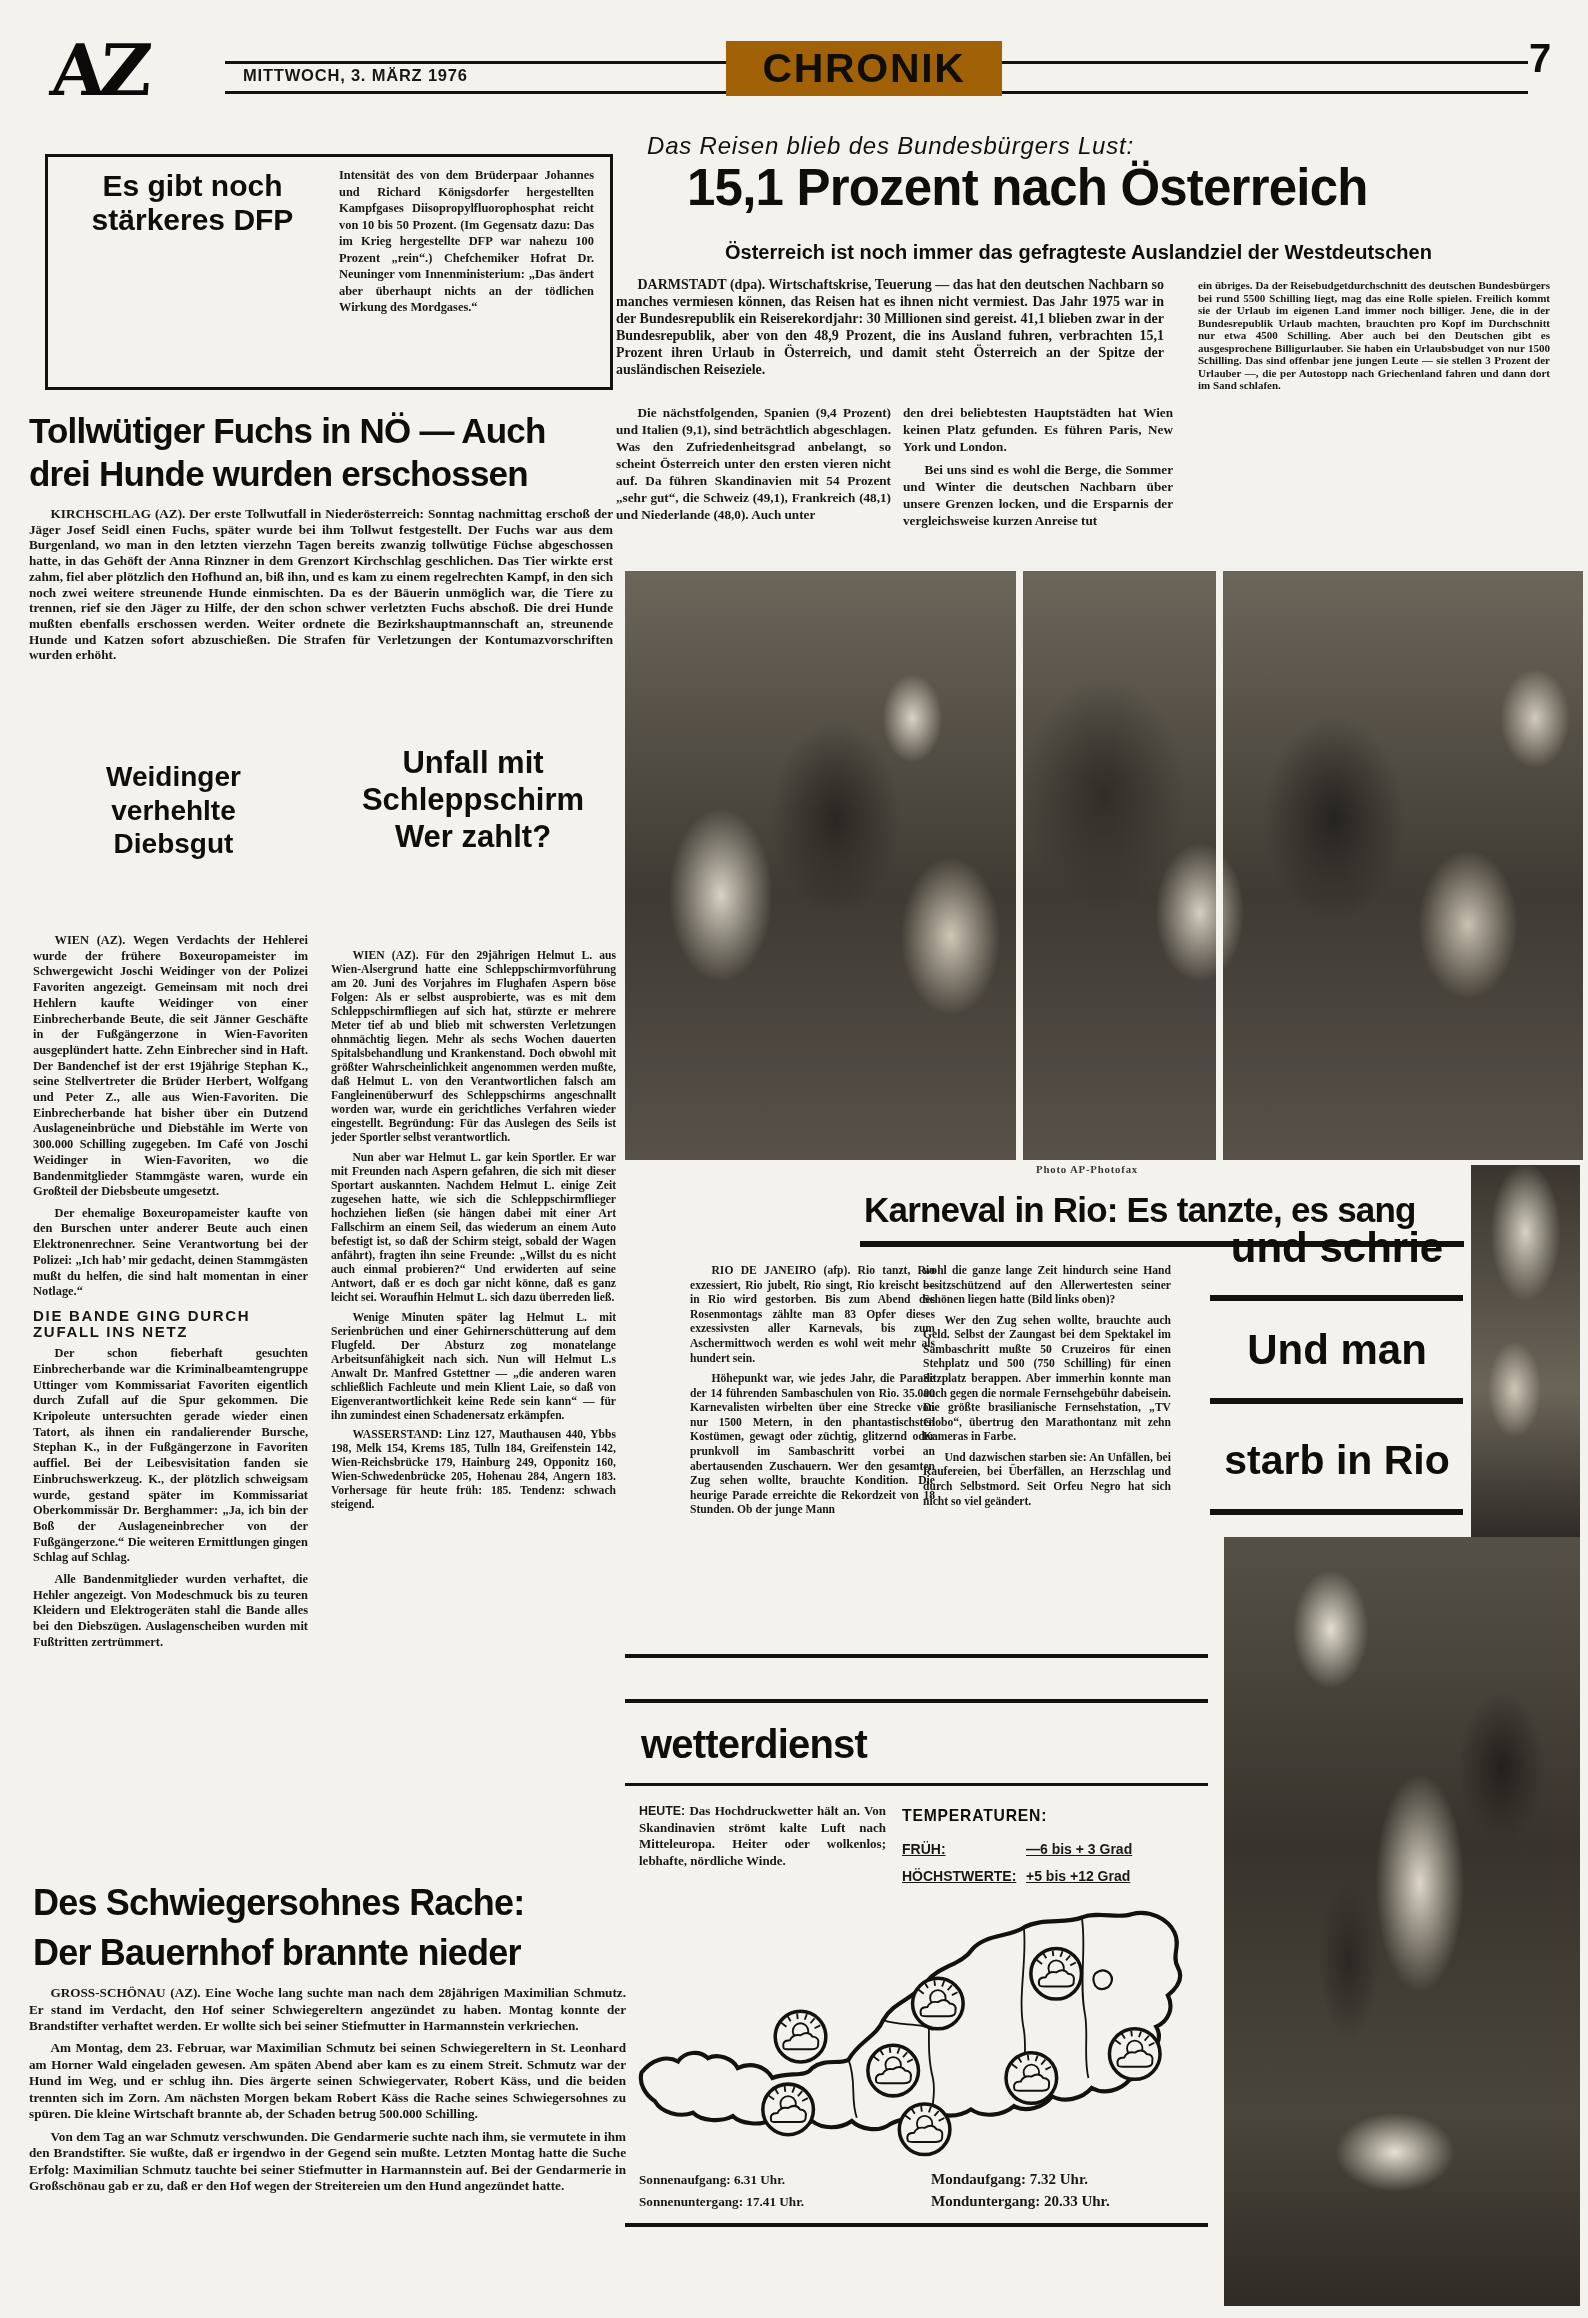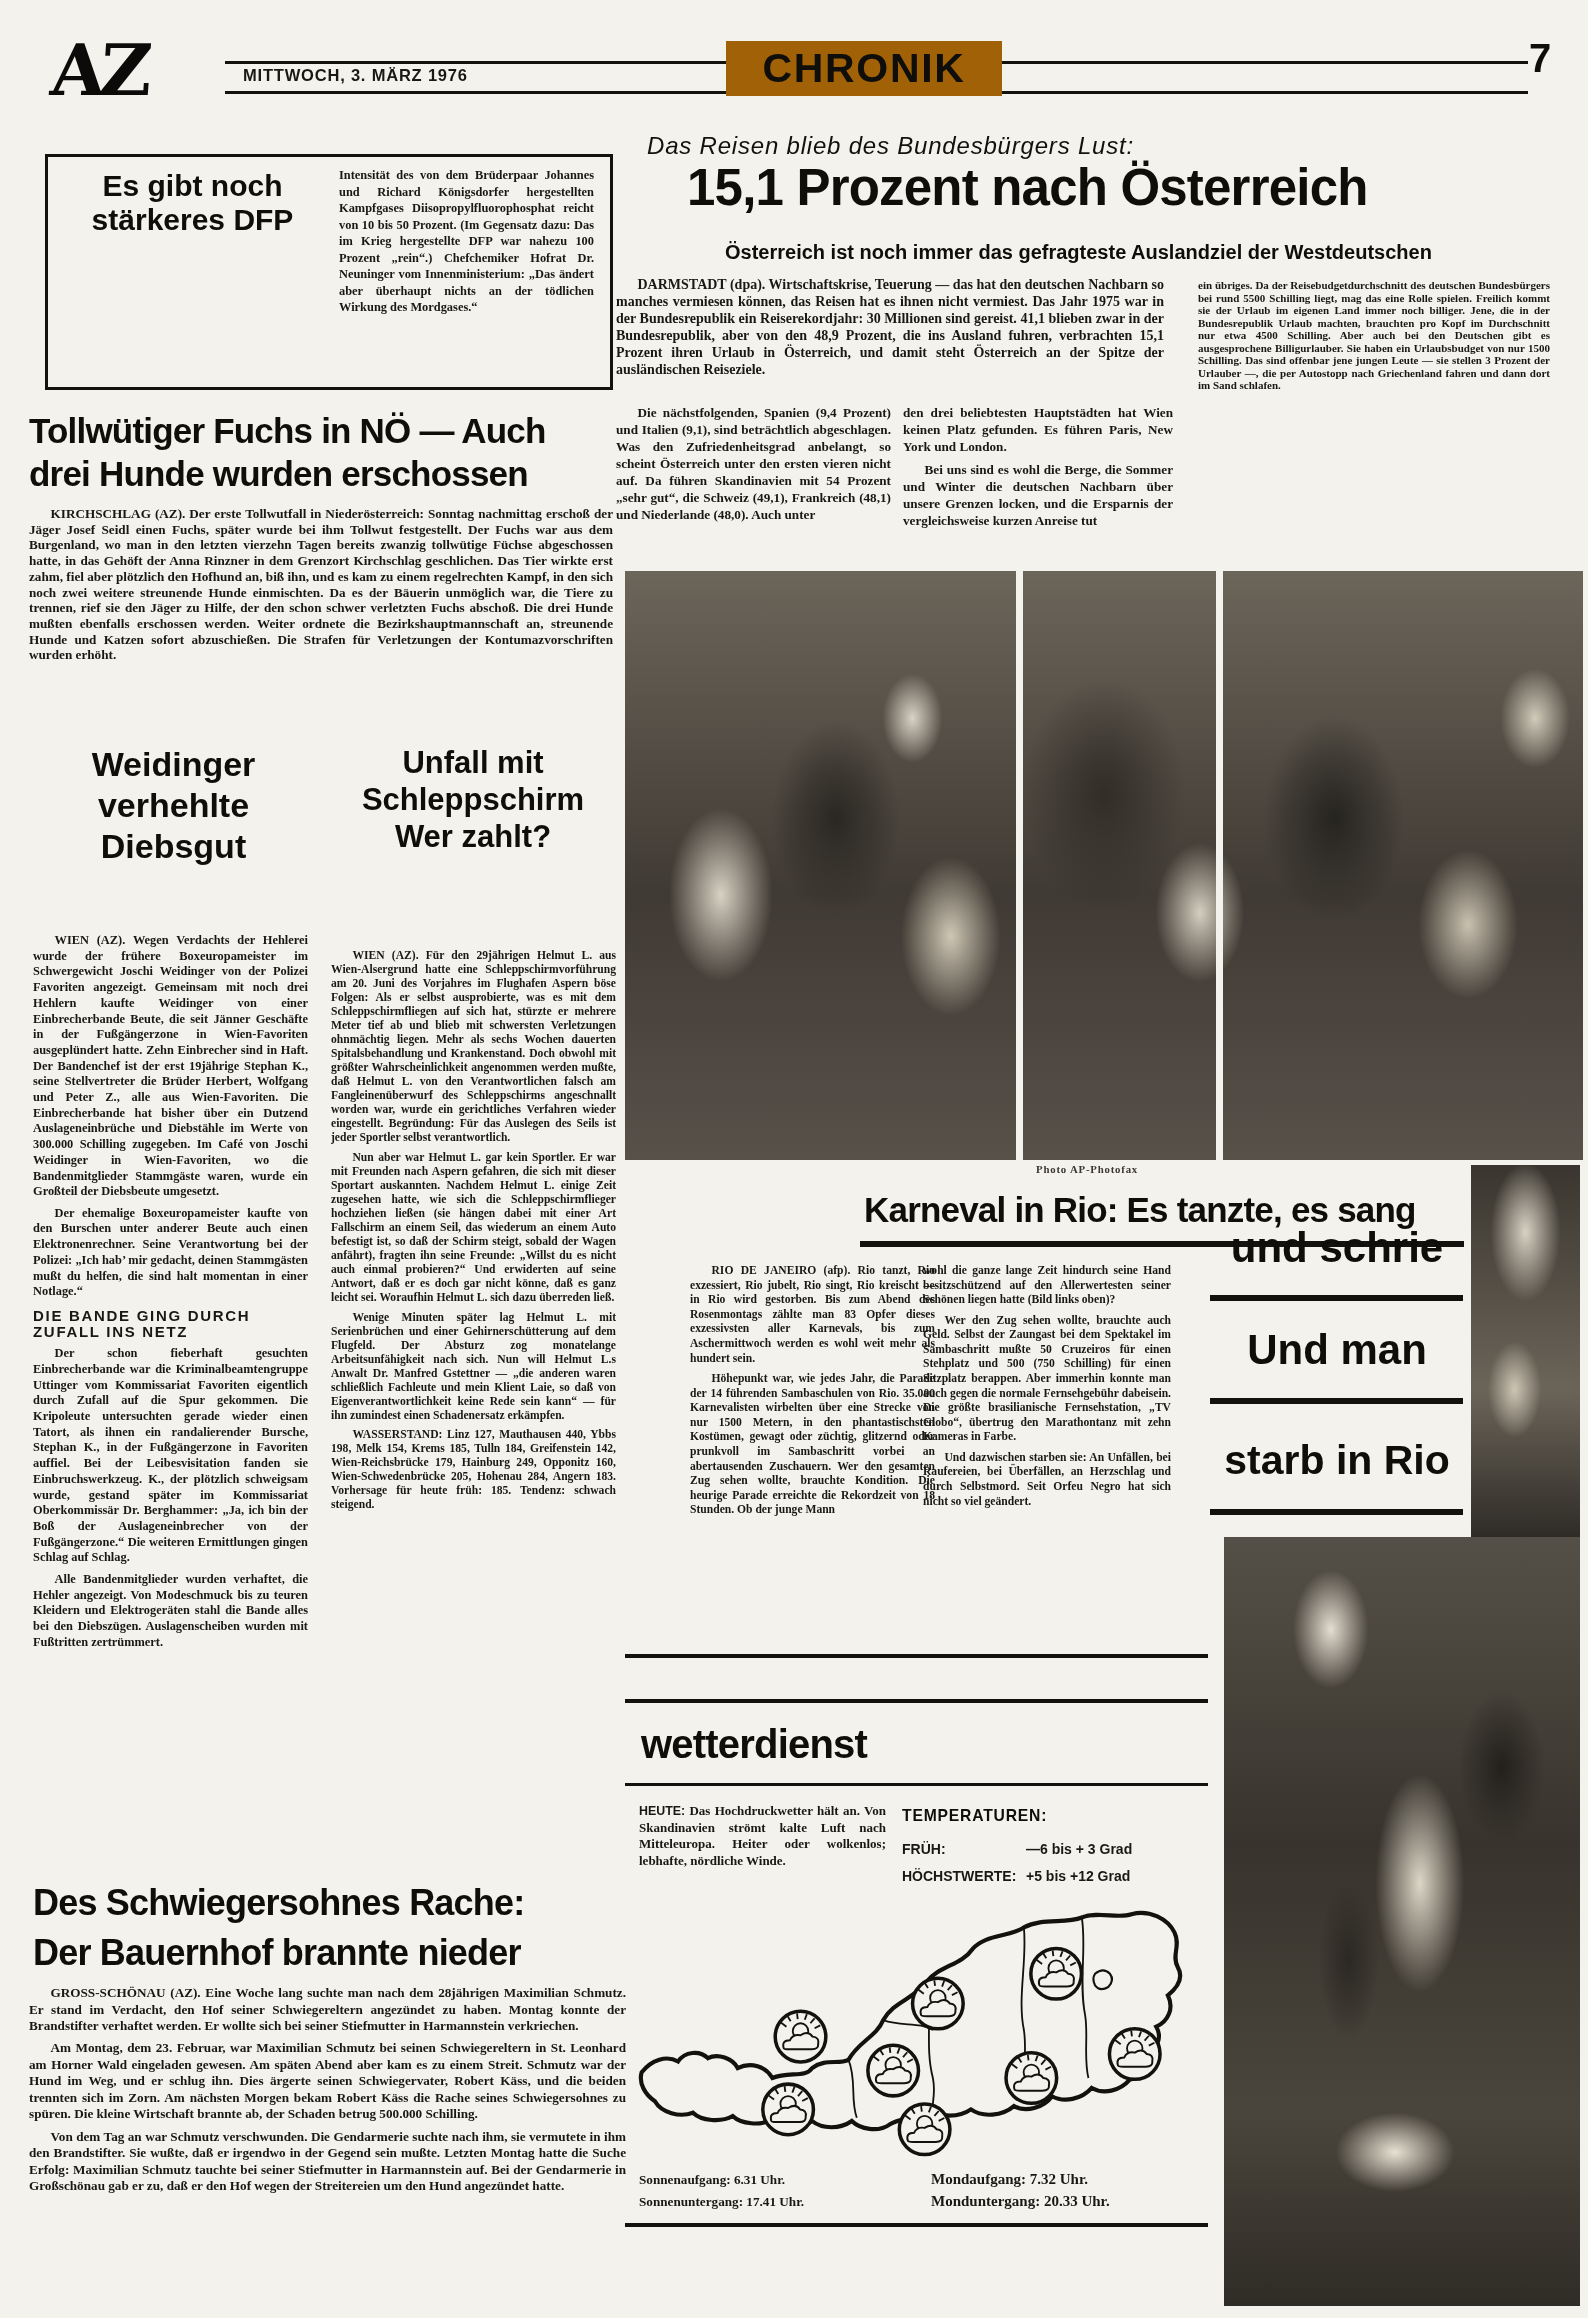--- a/index.html
+++ b/index.html
@@ -33,21 +33,21 @@
     radial-gradient(ellipse 41px 74px at 40% 60%, #cdc5b4 0%, rgba(0,0,0,0) 65%),
     linear-gradient(180deg,#3a362f 0%,#6b6459 60%,#2e2b26 100%);}
   .photo-bottom{background-image:
     radial-gradient(ellipse 58px 91px at 30% 12%, #e4ded1 0%, rgba(0,0,0,0) 65%),
     radial-gradient(ellipse 74px 182px at 55% 45%, #ded7c8 0%, rgba(0,0,0,0) 60%),
     radial-gradient(ellipse 99px 66px at 48% 80%, #e8e2d4 0%, rgba(0,0,0,0) 60%),
     radial-gradient(ellipse 66px 116px at 78% 30%, #23201c 0%, rgba(0,0,0,0) 65%),
     radial-gradient(ellipse 50px 132px at 35% 55%, #2b2823 0%, rgba(0,0,0,0) 60%),
     linear-gradient(180deg,#555047 0%,#38342d 40%,#4a453c 75%,#2f2c26 100%);}
   .gutter{background:#f4f2ec;}
-  .flexrow{display:flex;}
+  .flexrow{display:flex;text-decoration:underline;}
 </style>
 </head>
 <body>
 
 <div class="page">
 
   <div class="abs" style="left:51px;top:35px;font-family:'DejaVu Serif',serif;font-weight:700;font-size:71px;line-height:1;letter-spacing:-5.8px;transform:skewX(-4deg);color:#0c0b09;">AZ</div>
   <div class="abs" style="left:225px;top:61px;width:1303px;height:26.5px;border-top:3.3px solid #14120f;border-bottom:3.3px solid #14120f;"></div>
   <div class="abs sans" style="left:243px;top:66px;font-weight:700;font-size:16.5px;letter-spacing:0.8px;">MITTWOCH, 3. MÄRZ 1976</div>
   <div class="abs hl" style="left:726px;top:41px;width:276px;height:55px;line-height:55px;text-align:center;font-size:41px;letter-spacing:1.7px;background:#a16207;z-index:2;">CHRONIK</div>
@@ -78,21 +78,21 @@
     </div>
 
   <div class="abs hl" style="left:29px;top:409px;width:587px;font-size:35px;line-height:1.24;letter-spacing:-0.8px;">
     <div>Tollwütiger Fuchs in NÖ — Auch</div>
     <div>drei Hunde wurden erschossen</div>
   </div>
   <div class="abs body-col" style="left:29px;top:506px;width:584px;height:237px;font-size:13.2px;line-height:15.7px;">
       <p>KIRCHSCHLAG (AZ). Der erste Tollwutfall in Niederösterreich: Sonntag nachmittag erschoß der Jäger Josef Seidl einen Fuchs, später wurde bei ihm Tollwut festgestellt. Der Fuchs war aus dem Burgenland, wo man in den letzten vierzehn Tagen bereits zwanzig tollwütige Füchse abgeschossen hatte, in das Gehöft der Anna Rinzner in dem Grenzort Kirchschlag geschlichen. Das Tier wirkte erst zahm, fiel aber plötzlich den Hofhund an, biß ihn, und es kam zu einem regelrechten Kampf, in den sich noch zwei weitere streunende Hunde einmischten. Da es der Bäuerin unmöglich war, die Tiere zu trennen, rief sie den Jäger zu Hilfe, der den schon schwer verletzten Fuchs abschoß. Die drei Hunde mußten ebenfalls erschossen werden. Weiter ordnete die Bezirkshauptmannschaft an, streunende Hunde und Katzen sofort abzuschießen. Die Strafen für Verletzungen der Kontumazvorschriften wurden erhöht.</p>
     </div>
 
-  <div class="abs hl centerhl" style="left:74px;top:744px;width:199px;font-size:34px;">Weidinger verhehlte Diebsgut</div>
+  <div class="abs hl centerhl" style="left:74px;top:760px;width:199px;font-size:28px;">Weidinger verhehlte Diebsgut</div>
   <div class="abs body-col" style="left:33px;top:933px;width:275px;height:922px;font-size:12.4px;line-height:15.7px;">
     <p>WIEN (AZ). Wegen Verdachts der Hehlerei wurde der frühere Boxeuropameister im Schwergewicht Joschi Weidinger von der Polizei Favoriten angezeigt. Gemeinsam mit noch drei Hehlern kaufte Weidinger von einer Einbrecherbande Beute, die seit Jänner Geschäfte in der Fußgängerzone in Wien-Favoriten ausgeplündert hatte. Zehn Einbrecher sind in Haft. Der Bandenchef ist der erst 19jährige Stephan K., seine Stellvertreter die Brüder Herbert, Wolfgang und Peter Z., alle aus Wien-Favoriten. Die Einbrecherbande hat bisher über ein Dutzend Auslageneinbrüche und Diebstähle im Werte von 300.000 Schilling zugegeben. Im Café von Joschi Weidinger in Wien-Favoriten, wo die Bandenmitglieder Stammgäste waren, wurde ein Großteil der Diebsbeute umgesetzt.</p>
     <p>Der ehemalige Boxeuropameister kaufte von den Burschen unter anderer Beute auch einen Elektronenrechner. Seine Verantwortung bei der Polizei: „Ich hab’ mir gedacht, deinen Stammgästen mußt du helfen, die sind halt momentan in einer Notlage.“</p>
     <p class="subhead-caps">DIE BANDE GING DURCH ZUFALL INS NETZ</p>
     <p>Der schon fieberhaft gesuchten Einbrecherbande war die Kriminalbeamtengruppe Uttinger vom Kommissariat Favoriten eigentlich durch Zufall auf die Spur gekommen. Die Kripoleute untersuchten gerade wieder einen Tatort, als ihnen ein randalierender Bursche, Stephan K., in der Fußgängerzone in Favoriten auffiel. Bei der Leibesvisitation fanden sie Einbruchswerkzeug. K., der plötzlich schweigsam wurde, gestand später im Kommissariat Oberkommissär Dr. Berghammer: „Ja, ich bin der Boß der Auslageneinbrecher von der Fußgängerzone.“ Die weiteren Ermittlungen gingen Schlag auf Schlag.</p>
     <p>Alle Bandenmitglieder wurden verhaftet, die Hehler angezeigt. Von Modeschmuck bis zu teuren Kleidern und Elektrogeräten stahl die Bande alles bei den Diebszügen. Auslagenscheiben wurden mit Fußtritten zertrümmert.</p>
   </div>
 
   <div class="abs hl centerhl" style="left:354px;top:744px;width:238px;font-size:31px;">Unfall mit Schleppschirm Wer zahlt?</div>
   <div class="abs body-col" style="left:331px;top:933px;width:285px;height:922px;font-size:11.6px;line-height:14px;margin-top:16px;">

